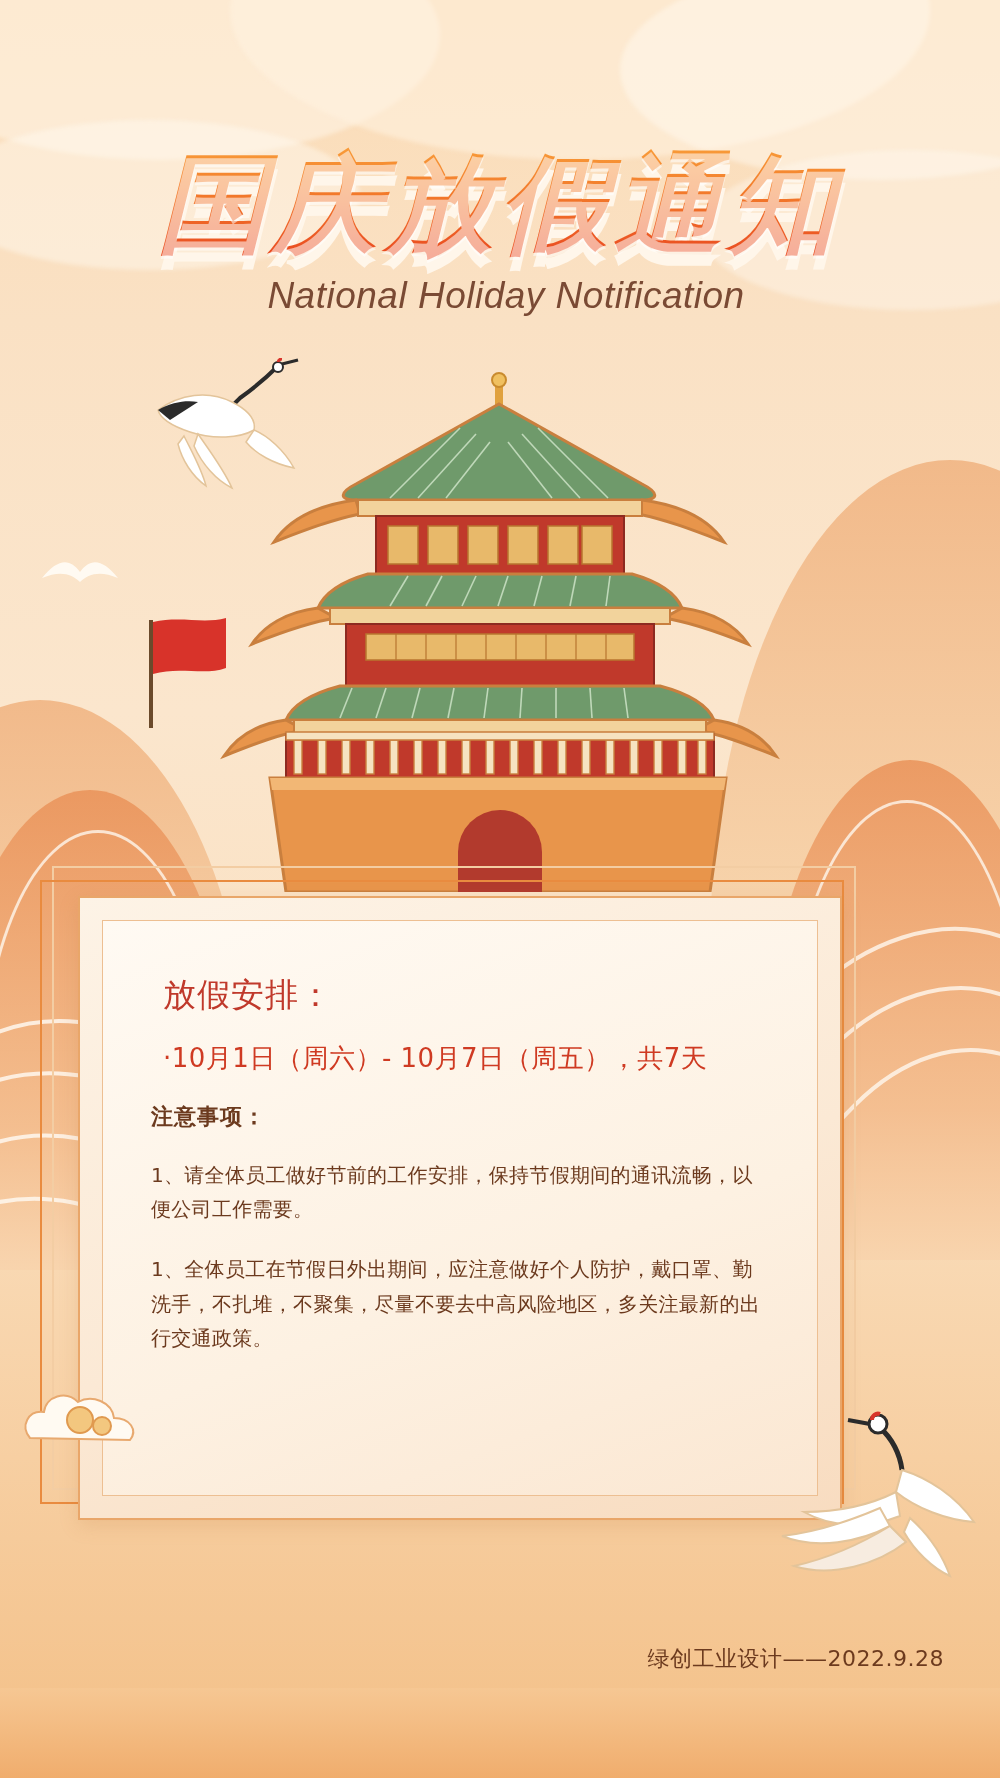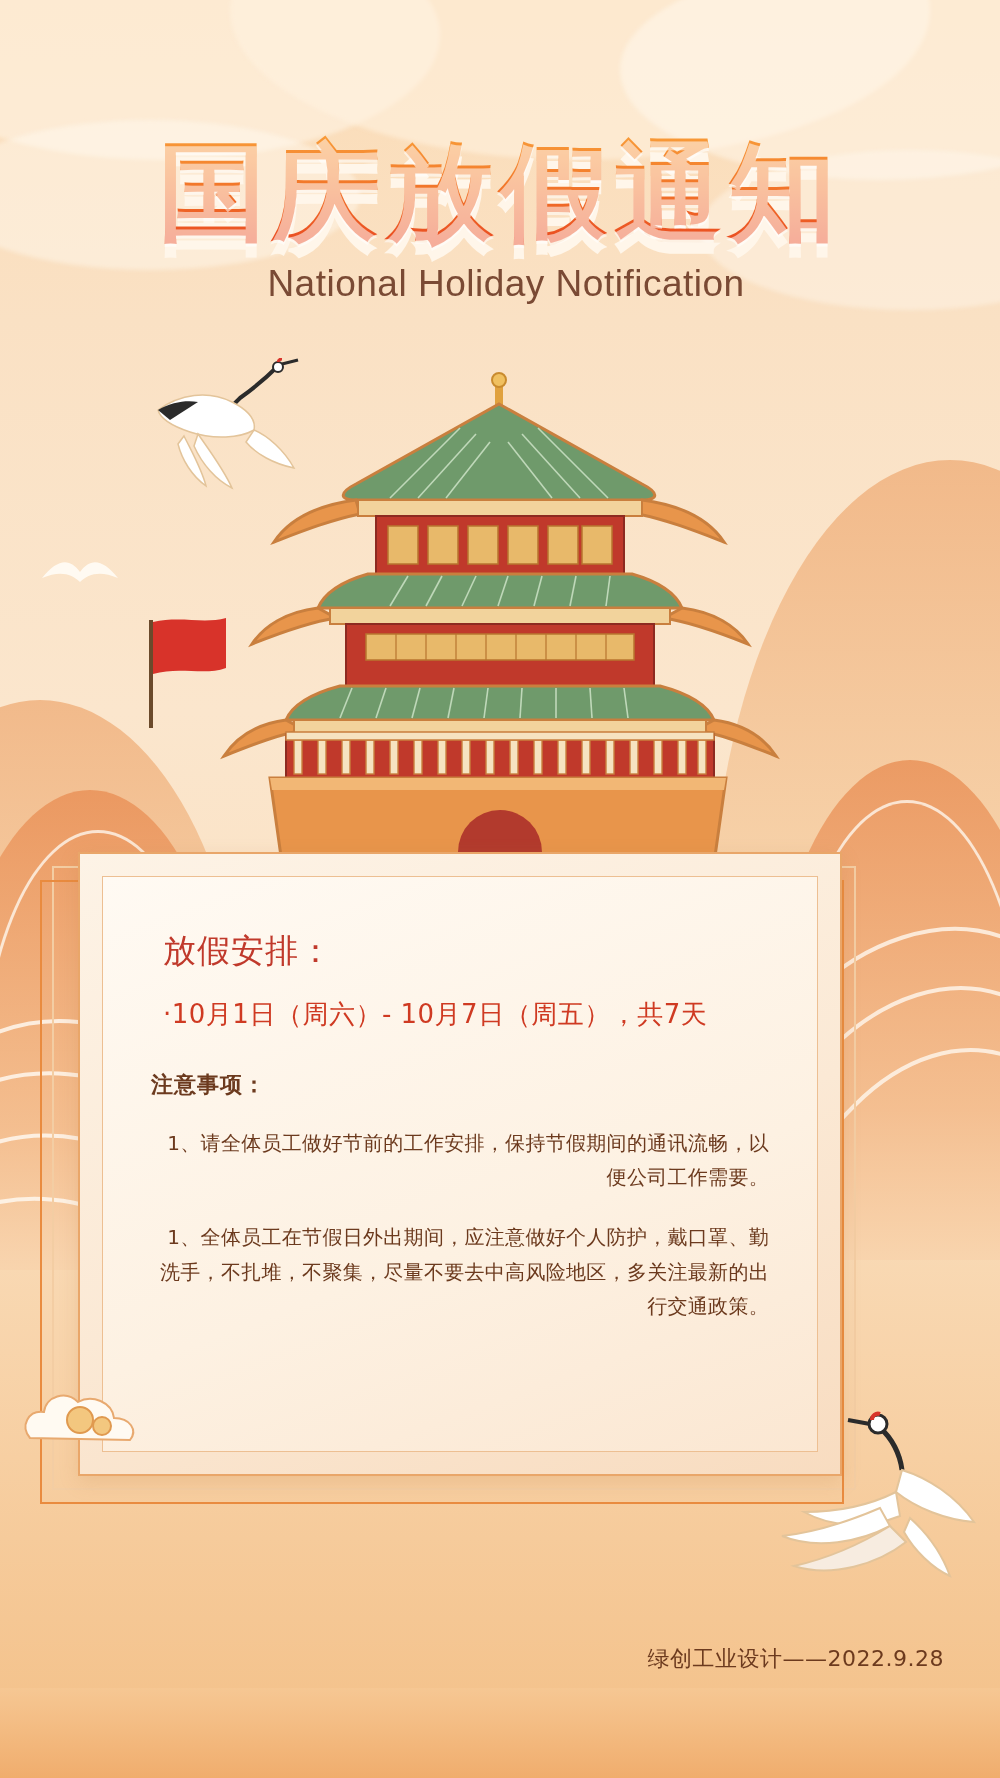--- a/index.html
+++ b/index.html
@@ -59,25 +59,26 @@
   .mtn-ring {
     position: absolute;
     border: 3px solid rgba(255, 252, 246, 0.75);
     border-bottom: none;
     border-radius: 50% 50% 0 0 / 75% 75% 0 0;
   }
 
   
   .title-wrap {
     position: absolute;
-    top: 128px;
+    top: 140px;
     left: 0;
     width: 100%;
     text-align: center;
     z-index: 30;
+    font-style: italic;
   }
   .title-cn {
     font-family: "DejaVu Sans", "Liberation Sans", sans-serif;
     font-size: 108px;
     font-weight: bold;
     letter-spacing: 6px;
     line-height: 1.18;
     background: linear-gradient(180deg, #f9a03a 0%, #f2772a 45%, #e8421f 100%);
     -webkit-background-clip: text;
     background-clip: text;
@@ -134,21 +135,21 @@
   .crane-br { position: absolute; right: 10px; bottom: 180px; width: 230px; height: 190px; z-index: 40; }
   .gull { position: absolute; left: 40px; top: 552px; width: 80px; height: 40px; z-index: 22; }
 
   
   .cloud-motif { position: absolute; left: 18px; bottom: 320px; width: 150px; height: 90px; z-index: 41; }
 
   
   .card-outer {
     position: absolute;
     left: 78px;
-    top: 852px;
+    top: 896px;
     width: 760px;
     height: 620px;
     background: linear-gradient(160deg, #fdf3e6 0%, #fbe9d5 55%, #f8dcc0 100%);
     border: 2px solid #e9a669;
     box-shadow: 0 6px 18px rgba(190, 120, 60, 0.18);
     z-index: 35;
   }
   .card-inner {
     position: absolute;
     left: 22px;
@@ -192,30 +193,29 @@
     font-size: 26px;
     color: #cf3a22;
     margin: 0 0 16px 12px;
     letter-spacing: 0.5px;
     line-height: 1.45;
   }
   .notes-title {
     font-size: 22px;
     color: #6c3a1e;
     font-weight: bold;
-    margin: 36px 0 26px 0;
+    margin: 24px 0 26px 0;
     letter-spacing: 1px;
   }
   .note {
     font-size: 20px;
     color: #6c3a1e;
     line-height: 1.72;
     margin: 0 0 26px 0;
     letter-spacing: 0.3px;
-    text-align: right;
   }
   .signature {
     position: absolute;
     right: 56px;
     bottom: 104px;
     font-size: 22px;
     color: #6c3a1e;
     letter-spacing: 0.5px;
     font-family: "DejaVu Sans", "Liberation Sans", sans-serif;
     z-index: 38;

